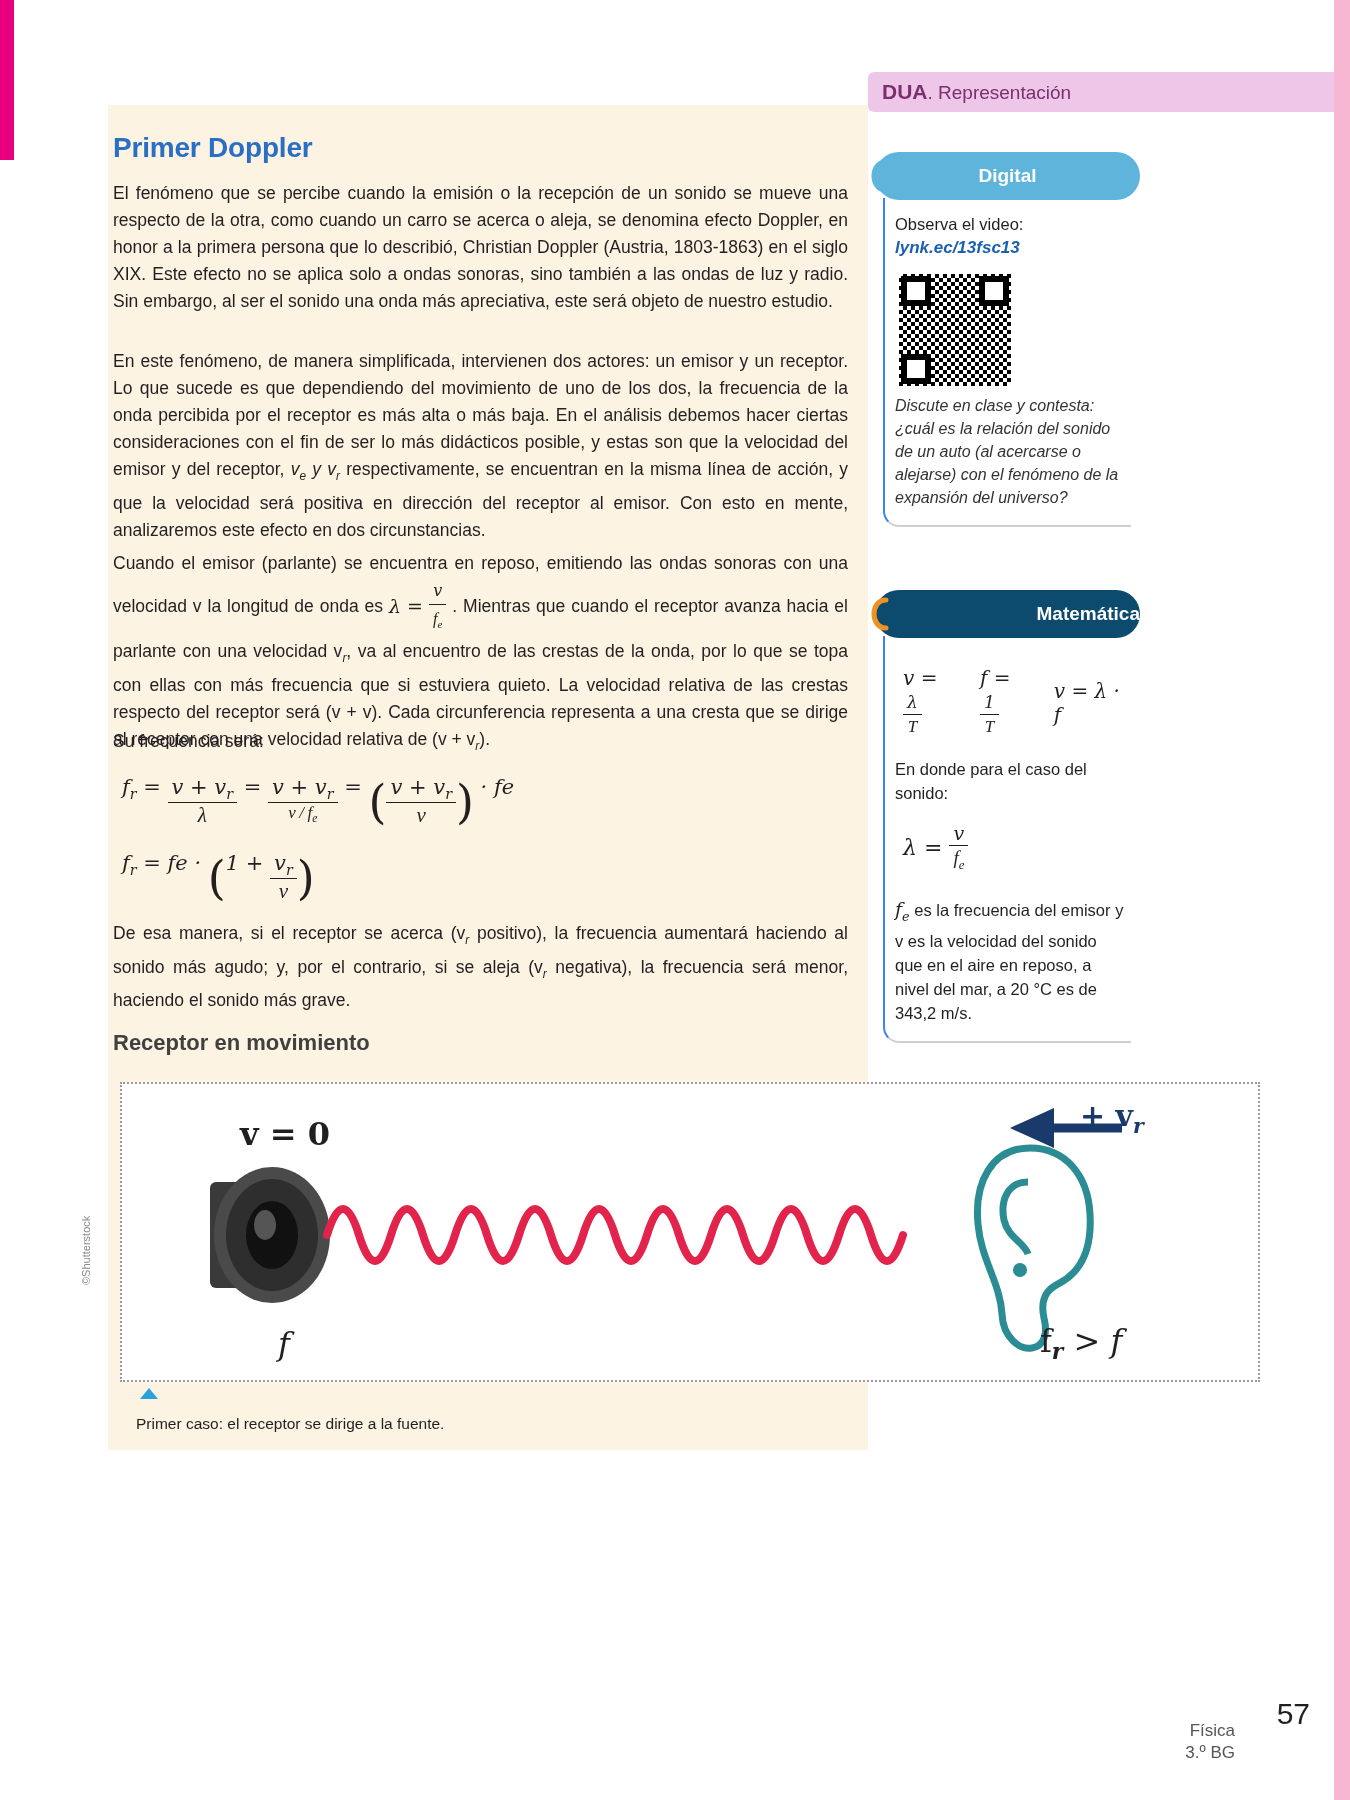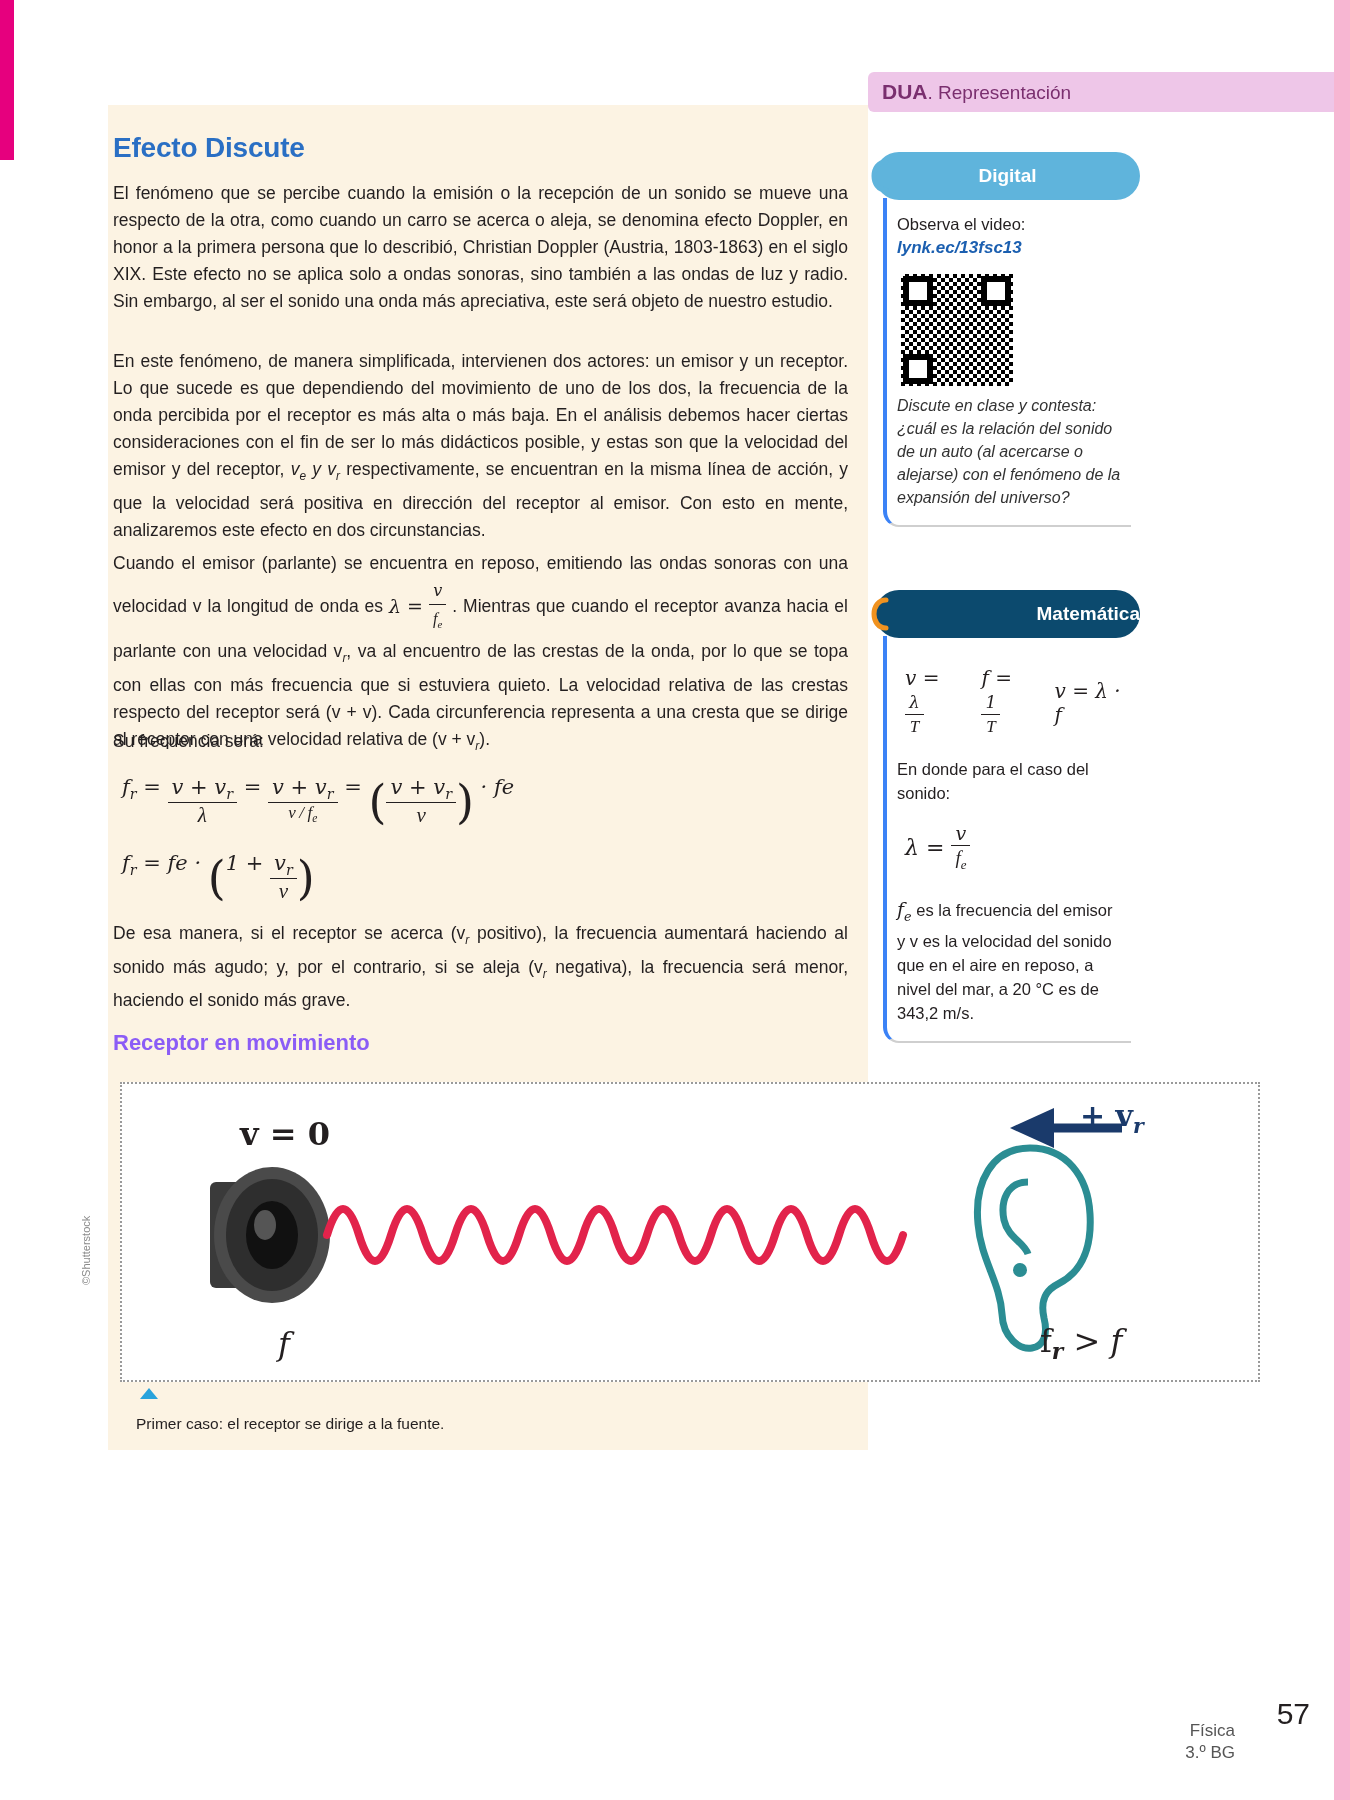--- a/index.html
+++ b/index.html
@@ -39,21 +39,21 @@
     text-align:justify;
     color:#231f20;
   }
   .p1{left:113px;top:180px;}
   .p2{left:113px;top:348px;}
   .p3{left:113px;top:550px;}
   .p4{left:113px;top:728px;width:400px;}
   .p5{left:113px;top:920px;}
   .sub-title{
     position:absolute;left:113px;top:1030px;
-    font-size:22px;font-weight:bold;color:#8b5cf6;
+    font-size:22px;font-weight:bold;color:#404040;
   }
   sub{font-size:0.68em;font-style:italic;}
   .ital{font-style:italic;}
 
   
   .dua{
     position:absolute;left:868px;top:72px;width:466px;height:40px;
     background:#eec6e8;border-radius:6px 0 0 6px;
     display:flex;align-items:center;
   }
@@ -74,21 +74,21 @@
     font-size:19px;font-weight:bold;color:#ffffff;
   }
   .tab.digital{background:#5fb4dc;}
   .tab.mate{background:#0c4a6e;justify-content:flex-end;}
   .hook{
     position:absolute;left:-13px;top:6px;
     width:30px;height:36px;
   }
   .boxbody{
     position:absolute;left:8px;top:46px;width:248px;
-    border-left:4px solid #3b82f6;border-bottom:2px solid #cfcfcf;
+    border-left:2px solid #3b82f6;border-bottom:2px solid #cfcfcf;
     border-radius:0 0 0 16px;
     padding:14px 6px 16px 10px;
     box-sizing:border-box;
     font-size:16.5px;line-height:24px;
   }
   .digital-box{top:152px;height:430px;}
   .mate-box{top:590px;height:440px;}
   .link{color:#1b5fb0;font-style:italic;font-weight:bold;font-size:17px;}
   .qr{
     width:112px;height:112px;margin:14px 0 8px 4px;
@@ -172,21 +172,21 @@
 <div class="right-strip"></div>
 
 <div class="content-panel"></div>
 
 <div class="dua">
   <div class="dua-text">
     <b>DUA</b><span>. Representación</span>
   </div>
 </div>
 
-<div class="title">Efecto Discute</div>
+<div class="title">Primer Doppler</div>
 
 <div class="para p1">El fenómeno que se percibe cuando la emisión o la recepción de un sonido se mueve una respecto de la otra, como cuando un carro se acerca o aleja, se denomina efecto Doppler, en honor a la primera persona que lo describió, Christian Doppler (Austria, 1803-1863) en el siglo XIX. Este efecto no se aplica solo a ondas sonoras, sino también a las ondas de luz y radio. Sin embargo, al ser el sonido una onda más apreciativa, este será objeto de nuestro estudio.</div>
 
 <div class="para p2">
   <span>En este fenómeno, de manera simplificada, intervienen dos actores: un emisor y un receptor. Lo que sucede es que dependiendo del movimiento de uno de los dos, la frecuencia de la onda percibida por el receptor es más alta o más baja. En el análisis debemos hacer ciertas consideraciones con el fin de ser lo más didácticos posible, y estas son que la velocidad del emisor y del receptor, </span><span class="ital">v<sub>e</sub></span><span class="ital"> y </span><span class="ital">v<sub>r</sub></span><span> respectivamente, se encuentran en la misma línea de acción, y que la velocidad será positiva en dirección del receptor al emisor. Con esto en mente, analizaremos este efecto en dos circunstancias.</span>
 </div>
 
 <div class="para p3">
   <span>Cuando el emisor (parlante) se encuentra en reposo, emitiendo las ondas sonoras con una velocidad v la longitud de onda es</span>
   <span class="inline-f">

